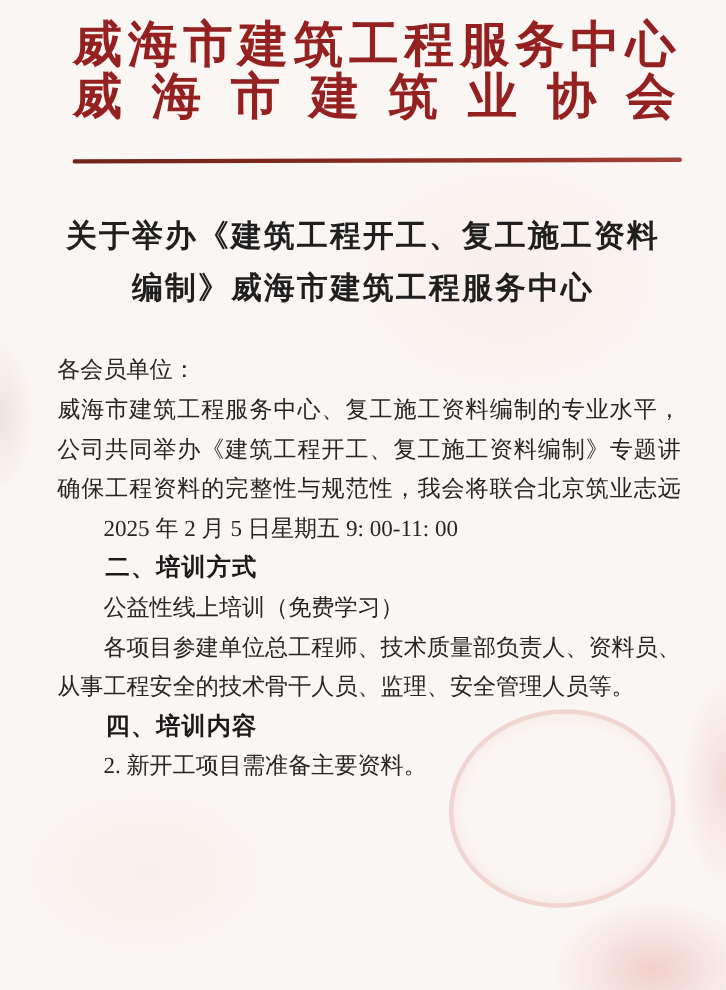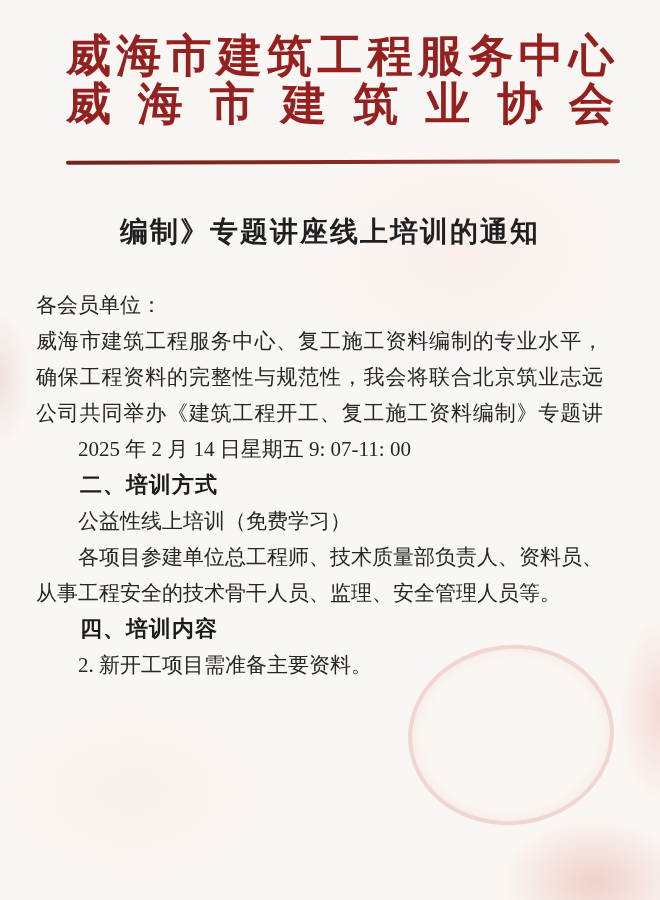--- a/index.html
+++ b/index.html
@@ -18,21 +18,21 @@
       radial-gradient(ellipse 55px 130px at 100% 79%, rgba(236,186,178,0.45), rgba(236,186,178,0) 72%),
       radial-gradient(ellipse 40px 90px at 0% 42%, rgba(229,205,198,0.5), rgba(229,205,198,0) 75%),
       radial-gradient(ellipse 220px 160px at 70% 28%, rgba(247,233,229,0.55), rgba(247,233,229,0) 70%),
       radial-gradient(ellipse 180px 120px at 20% 88%, rgba(246,234,230,0.5), rgba(246,234,230,0) 70%),
       var(--paper, #faf6f3);
     font-family: "Liberation Serif", "DejaVu Serif", serif;
     color: var(--text, #262626);
   }
 
   
-  .letterhead { padding-top: 32px; }
+  .letterhead { padding-top: 16px; }
   .org {
     width: 548px;
     margin-left: 66px;
     font-size: 45px;
     line-height: 48px;
     font-weight: bold;
     color: var(--header-red, #942020);
     text-align: justify;
     text-align-last: justify;
     letter-spacing: 0;
@@ -54,21 +54,21 @@
     font-size: 28px;
     font-weight: bold;
     line-height: 47px;
     letter-spacing: 2px;
     color: #1f1f1f;
   }
   .title span { display: block; }
 
   
   .body {
-    margin: 32px 26px 0 36px;
+    margin: 32px 26px 0 52px;
     width: 567px;
     font-size: 21px;
     line-height: 36px;
   }
   .line { margin: 0; }
   .line.first { text-indent: 2em; }
   .line.lead  { margin-left: 2em; }
   .line.fill  { text-align: justify; text-align-last: justify; }
   .sec-heading {
     margin: 0 0 0 2em;
@@ -99,32 +99,33 @@
 
 <div class="page">
 
   <header class="letterhead">
     <div class="org">威海市建筑工程服务中心</div>
     <div class="org">威海市建筑业协会</div>
     <div class="rule"></div>
   </header>
 
   <h1 class="title">
-    <span>编制》专题讲座线上培训的通知</span>
+    <span>关于举办《建筑工程开工、复工施工资料</span>
+    <span>编制》威海市建筑工程服务中心</span>
   </h1>
 
   <main class="body">
     <p class="line">各会员单位：</p>
     <div id="intro">
         <p class="line cont fill">威海市建筑工程服务中心、复工施工资料编制的专业水平，</p>
+        <p class="line cont fill">公司共同举办《建筑工程开工、复工施工资料编制》专题讲</p>
         <p class="line cont fill">确保工程资料的完整性与规范性，我会将联合北京筑业志远</p>
-        <p class="line cont fill">公司共同举办《建筑工程开工、复工施工资料编制》专题讲</p>
       </div>
     <div id="sections">
-        <p class="line lead">2025 年 2 月 14 日星期五 9: 07-11: 00</p>
+        <p class="line lead">2025 年 2 月 5 日星期五 9: 00-11: 00</p>
         <p class="sec-heading">二、培训方式</p>
         <p class="line lead">公益性线上培训（免费学习）</p>
         <p class="line first fill">各项目参建单位总工程师、技术质量部负责人、资料员、</p>
         <p class="line cont">从事工程安全的技术骨干人员、监理、安全管理人员等。</p>
         <p class="sec-heading">四、培训内容</p>
         <p class="line lead">2. 新开工项目需准备主要资料。</p>
       </div>
   </main>
 
   <div class="seal"></div>

